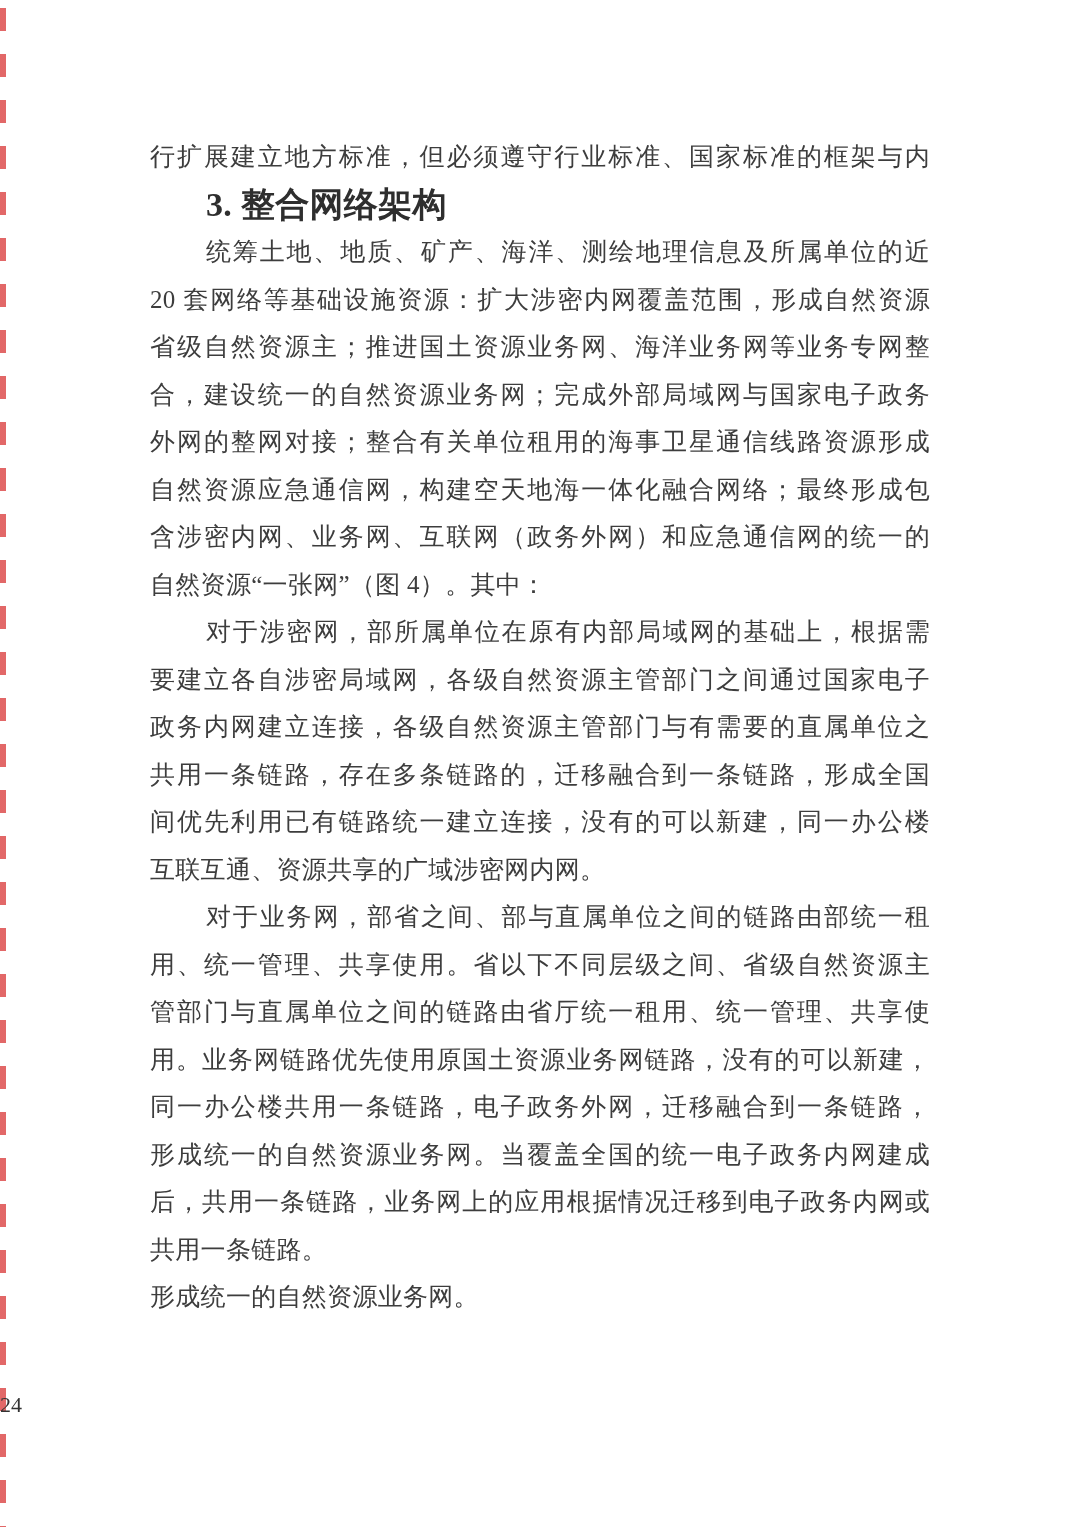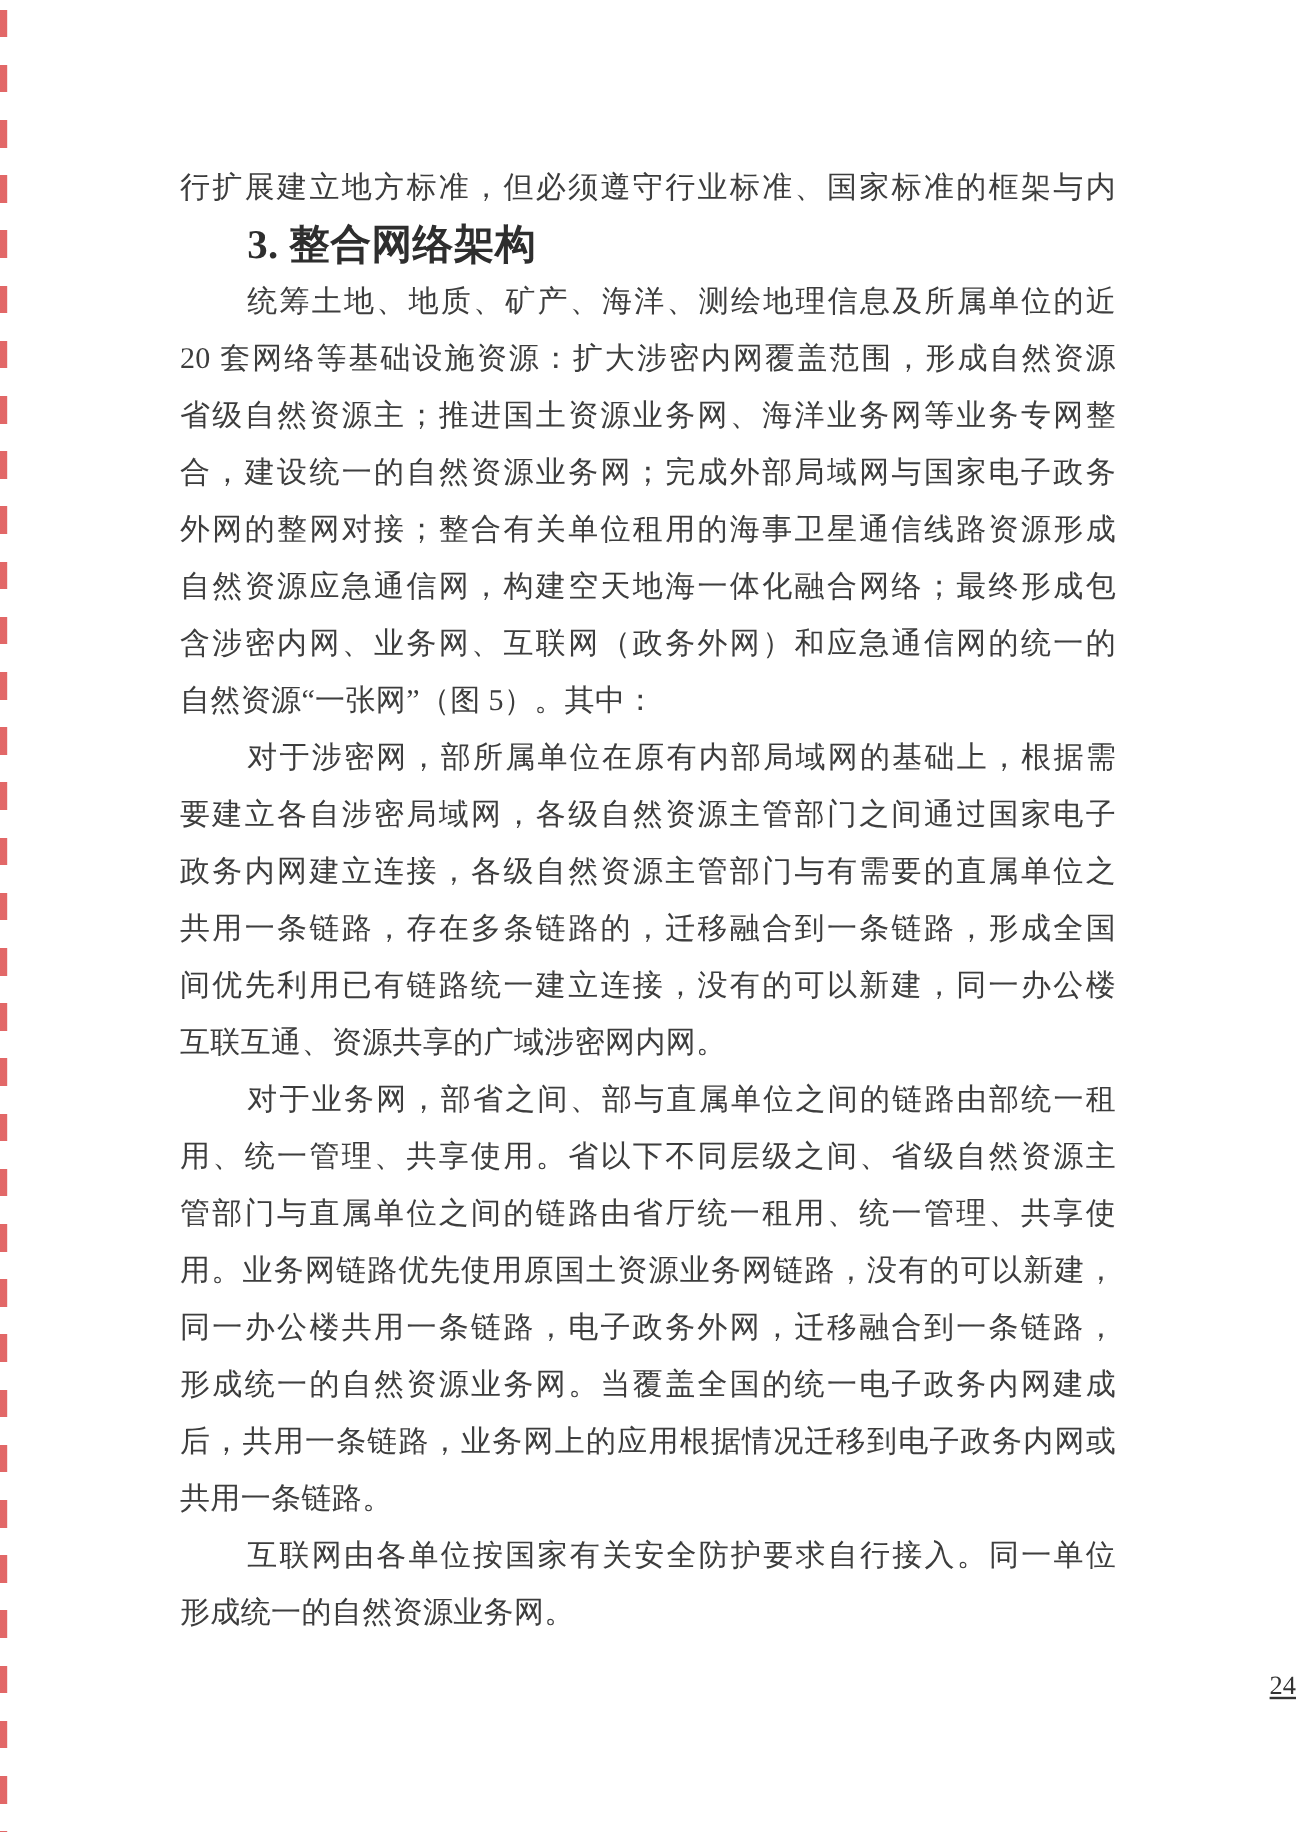--- a/index.html
+++ b/index.html
@@ -56,54 +56,52 @@
   .line.heading {
     font-weight: 700;
     color: #2e2e2e;
     font-size: 34px;
   }
   .page-number {
     position: absolute;
     top: 1390px;
     left: 0;
     width: 100%;
-    text-align: right;
+    text-align: left;
     font-size: 22px;
     color: #333333;
     line-height: 30px;
-    text-decoration: underline;
   }
 </style>
 </head>
 <body>
 
 <div class="page">
   <div class="edge-marks"></div>
   <div class="text-block">
       <div class="line justify">行扩展建立地方标准，但必须遵守行业标准、国家标准的框架与内容。</div>
       <div class="line indent heading">3. 整合网络架构</div>
       <div class="line justify indent">统筹土地、地质、矿产、海洋、测绘地理信息及所属单位的近</div>
       <div class="line justify">20 套网络等基础设施资源：扩大涉密内网覆盖范围，形成自然资源</div>
       <div class="line justify">省级自然资源主；推进国土资源业务网、海洋业务网等业务专网整</div>
       <div class="line justify">合，建设统一的自然资源业务网；完成外部局域网与国家电子政务</div>
       <div class="line justify">外网的整网对接；整合有关单位租用的海事卫星通信线路资源形成</div>
       <div class="line justify">自然资源应急通信网，构建空天地海一体化融合网络；最终形成包</div>
       <div class="line justify">含涉密内网、业务网、互联网（政务外网）和应急通信网的统一的</div>
-      <div class="line">自然资源“一张网”（图 5）。其中：</div>
+      <div class="line">自然资源“一张网”（图 4）。其中：</div>
       <div class="line justify indent">对于涉密网，部所属单位在原有内部局域网的基础上，根据需</div>
       <div class="line justify">要建立各自涉密局域网，各级自然资源主管部门之间通过国家电子</div>
       <div class="line justify">政务内网建立连接，各级自然资源主管部门与有需要的直属单位之</div>
       <div class="line justify">共用一条链路，存在多条链路的，迁移融合到一条链路，形成全国</div>
       <div class="line justify">间优先利用已有链路统一建立连接，没有的可以新建，同一办公楼</div>
       <div class="line">互联互通、资源共享的广域涉密网内网。</div>
       <div class="line justify indent">对于业务网，部省之间、部与直属单位之间的链路由部统一租</div>
       <div class="line justify">用、统一管理、共享使用。省以下不同层级之间、省级自然资源主</div>
       <div class="line justify">管部门与直属单位之间的链路由省厅统一租用、统一管理、共享使</div>
       <div class="line justify">用。业务网链路优先使用原国土资源业务网链路，没有的可以新建，</div>
       <div class="line justify">同一办公楼共用一条链路，电子政务外网，迁移融合到一条链路，</div>
       <div class="line justify">形成统一的自然资源业务网。当覆盖全国的统一电子政务内网建成</div>
       <div class="line justify">后，共用一条链路，业务网上的应用根据情况迁移到电子政务内网或</div>
       <div class="line">共用一条链路。</div>
-      <div class="line justify indent">互联网由各单位按国家有关安全防护要求自行接入。同一单位</div>
       <div class="line">形成统一的自然资源业务网。</div>
     </div>
   <div class="page-number">24</div>
 </div>
 
 </body></html>

